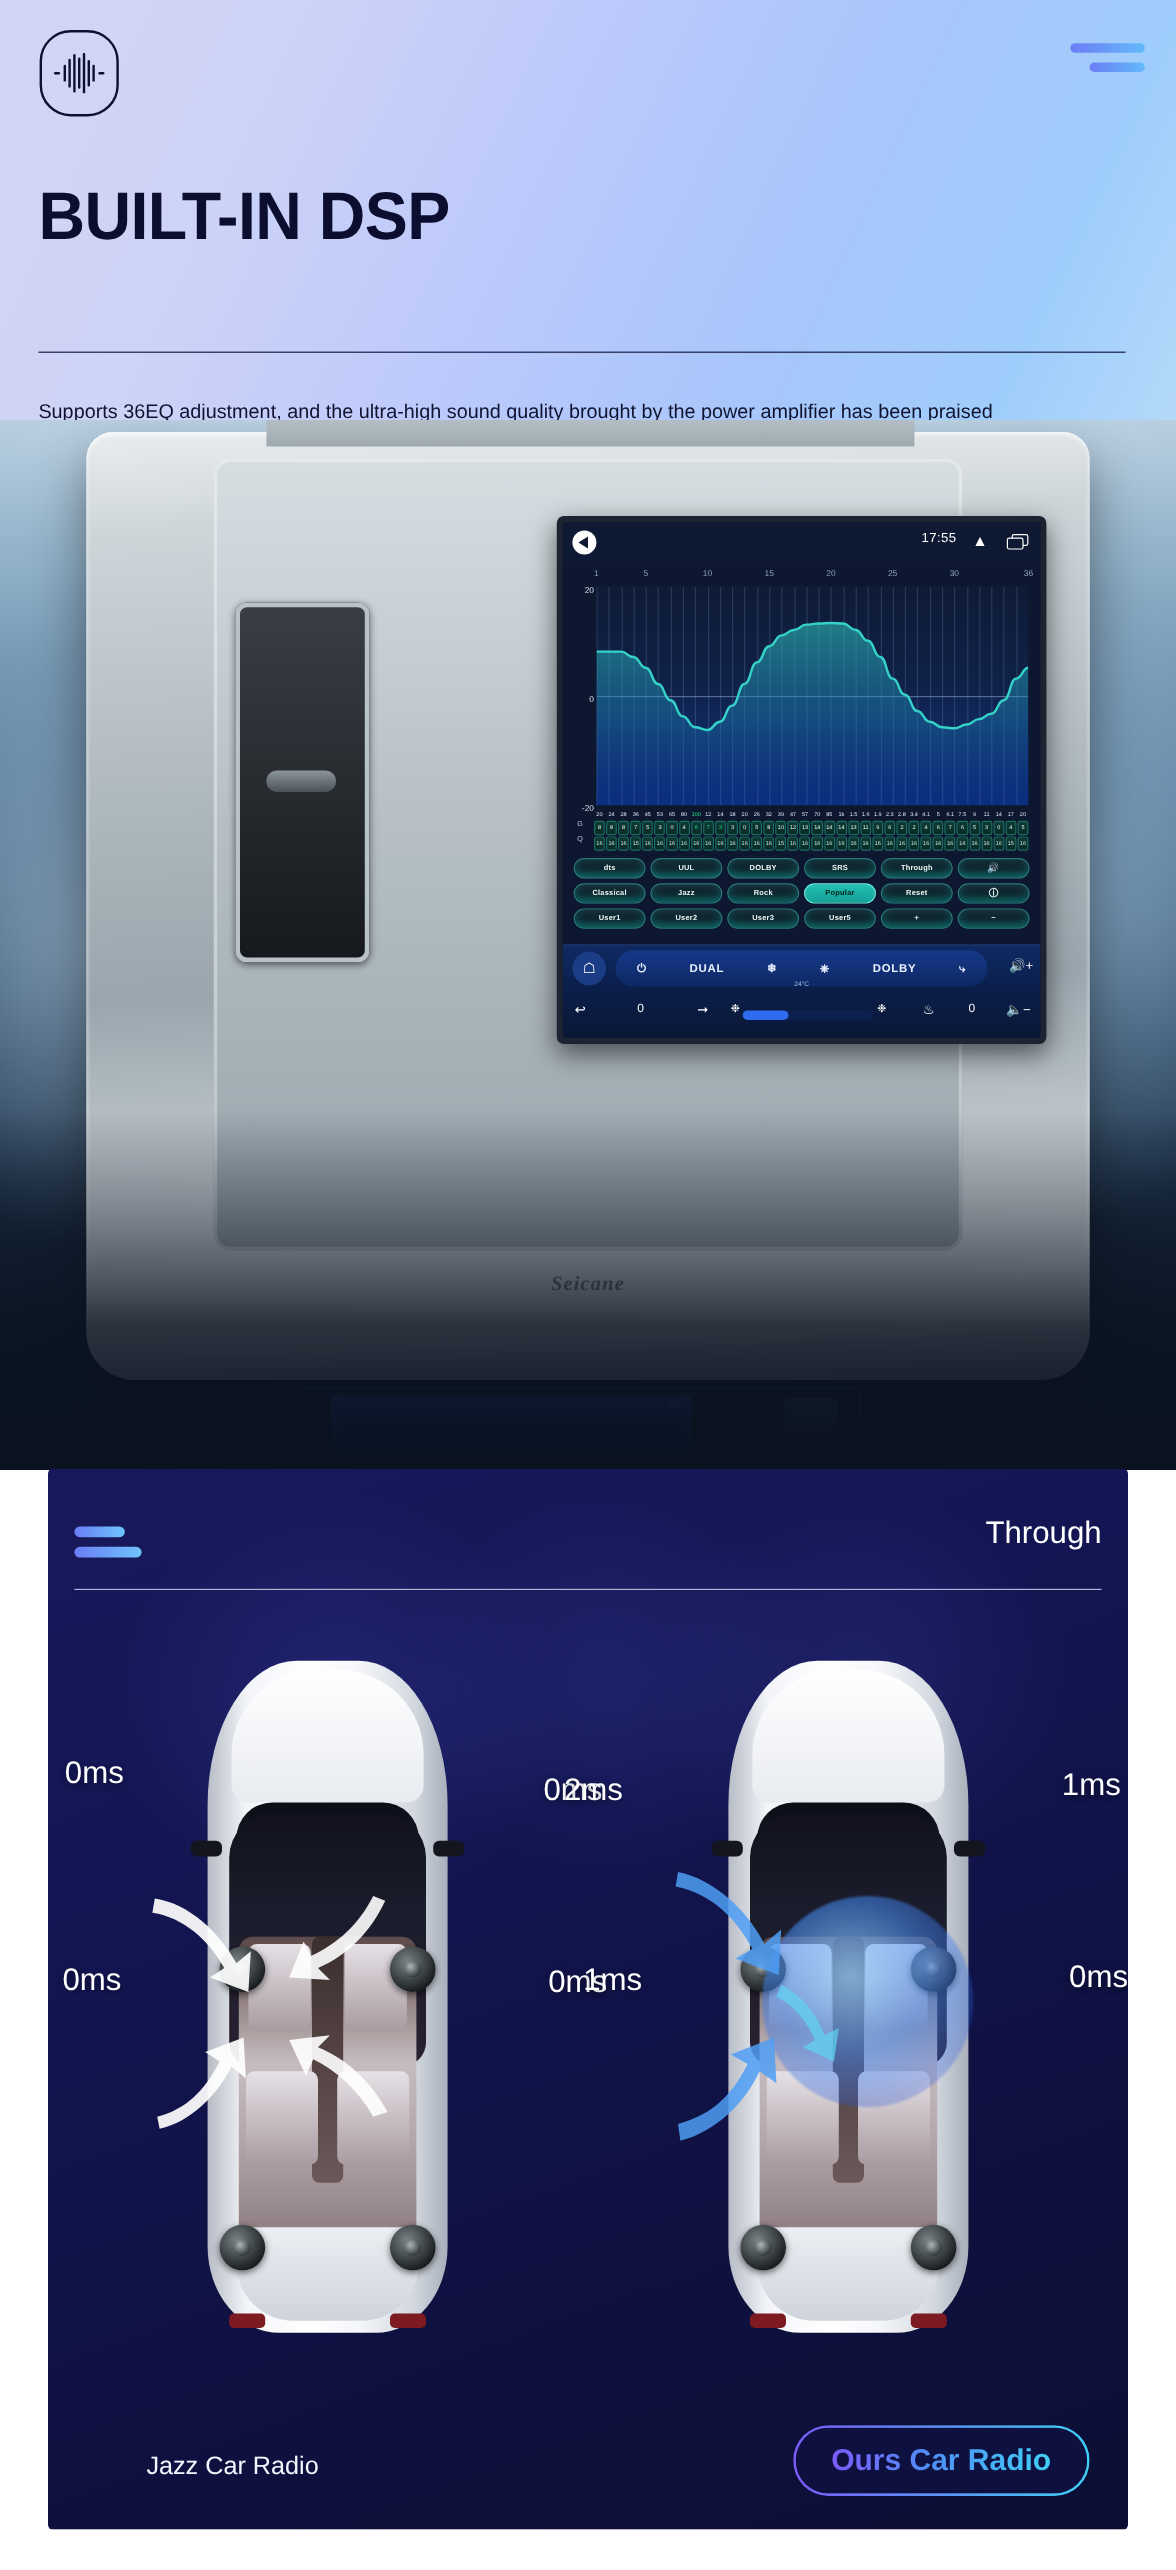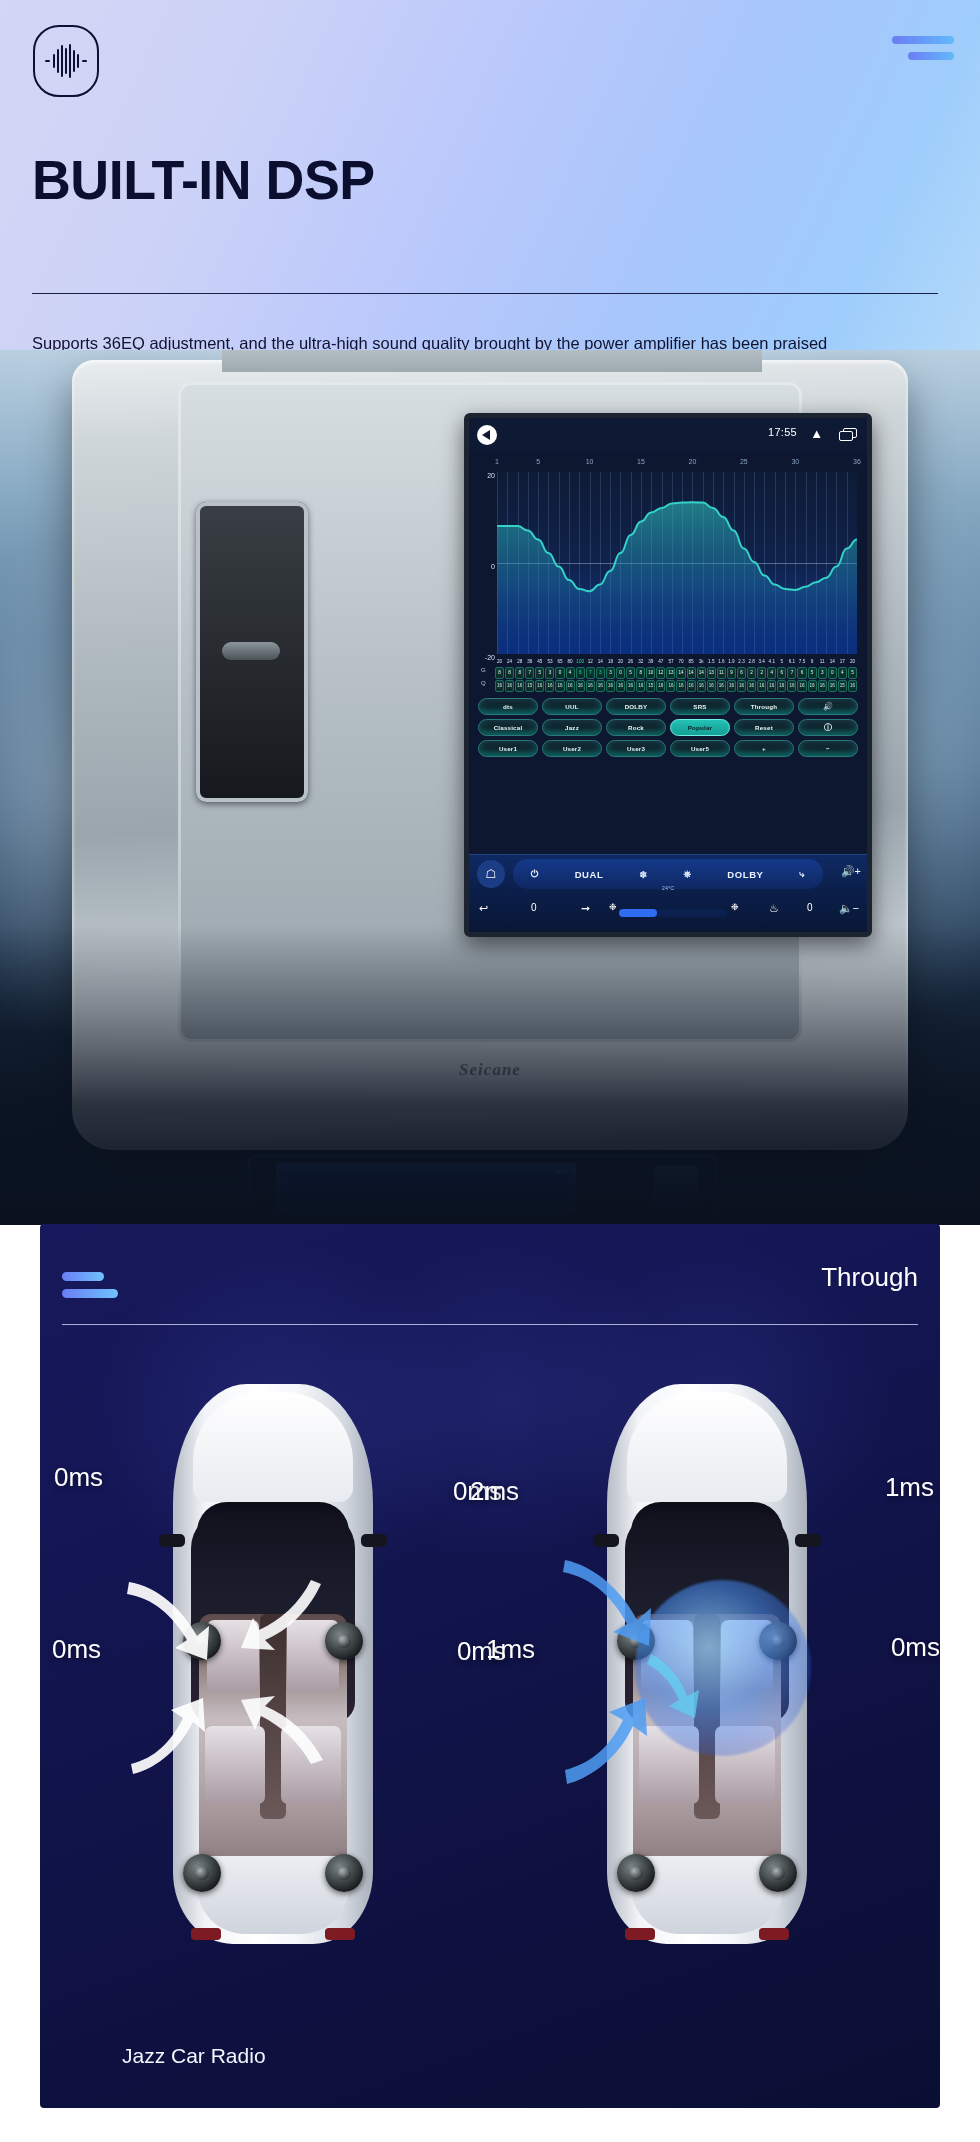--- a/index.html
+++ b/index.html
@@ -119,22 +119,22 @@
       border-radius: 10px;
       box-shadow: inset 0 0 0 4px #b9c2c8, 0 2px 6px rgba(0,0,0,0.5); overflow:hidden; }
   .vent.left  { left: 18px; }
   .vent.right { right: 18px; }
   .vent .knob { position:absolute; left: 26px; top: 140px; width: 58px; height: 18px;
       background: linear-gradient(180deg,#8d969d,#4b5258); border-radius: 9px; }
 
   
   .screen {
     position: absolute;
-    left: 286px; top: 31px;
-    width: 408px; height: 524px;
+    left: 286px; top: 48px;
+    width: 408px; height: 440px;
     background: #0d1830;
     border: 5px solid #1b2430;
     border-radius: 6px;
     box-shadow: 0 8px 22px rgba(0,0,0,0.55);
     overflow: hidden;
     color: #dfe9f5;
   }
   .statusbar { position:relative; height: 34px; background: #0e1a33; }
   .sb-back { position:absolute; left: 8px; top: 7px; width: 20px; height: 20px;
       background: #fff; border-radius: 50%; }
@@ -715,13 +715,16 @@
 
       <div class="ms" style="left:-22px; top:92px;">2ms</div>
       <div class="ms" style="right:-12px; top:88px;">1ms</div>
       <div class="ms" style="left:-6px; top:250px;">1ms</div>
       <div class="ms" style="right:-18px; top:248px;">0ms</div>
     </div>
   </div>
 
   <div class="car-label" style="left:82px; bottom:40px;">Jazz Car Radio</div>
 
+  <div class="ours-pill">
+    <span>Ours Car Radio</span>
+  </div>
 </div>
 
 </body></html>

